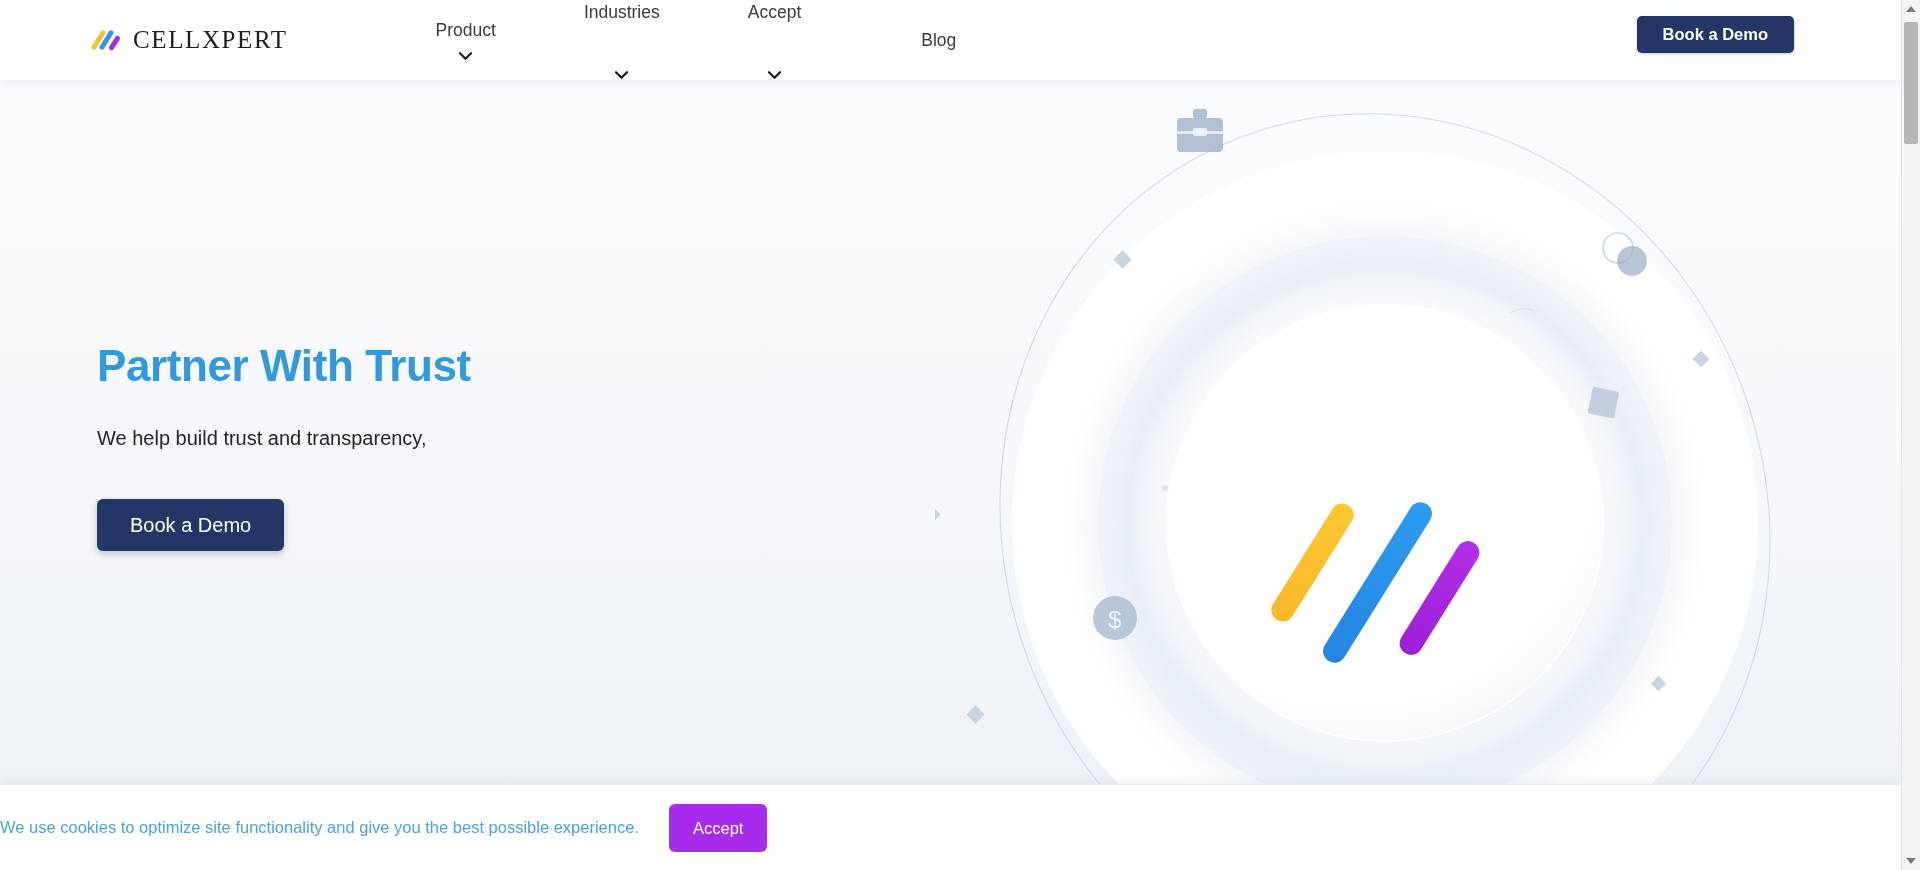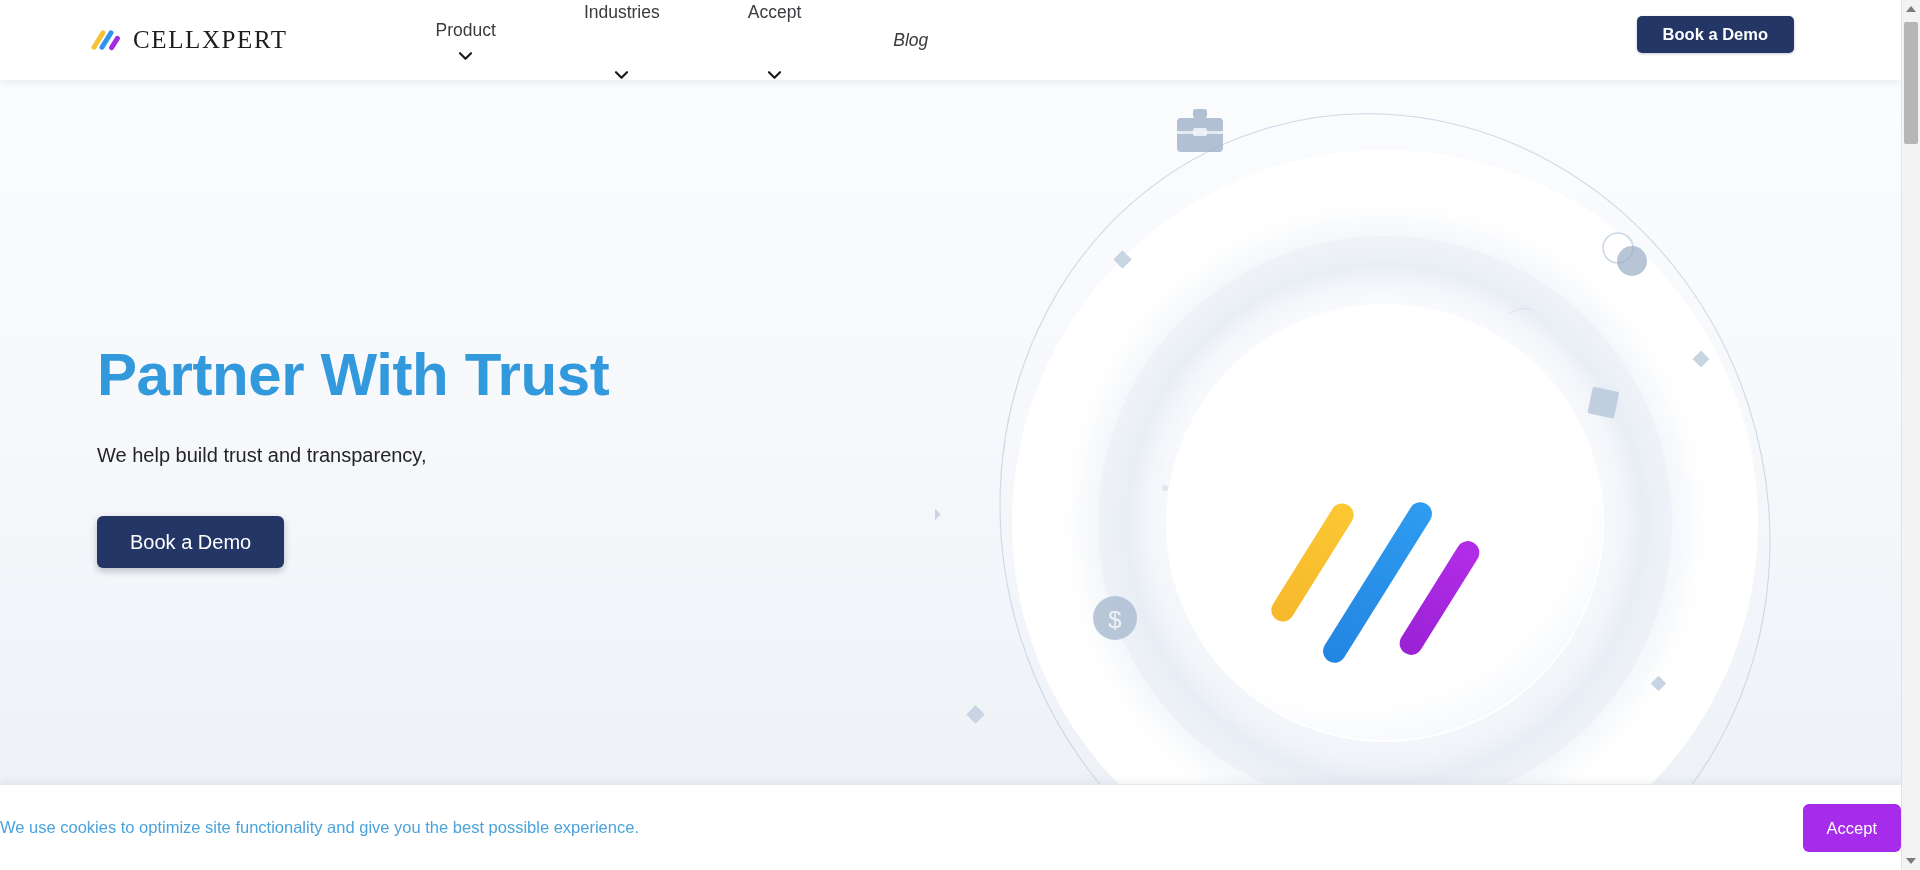--- a/index.html
+++ b/index.html
@@ -55,21 +55,21 @@
 
   
   .hero {
     position: absolute; top: 80px; left: 0;
     width: 1901px; height: 704px;
     background: linear-gradient(180deg, #fbfcfe 0%, #f6f8fb 50%, #eef2f7 100%);
     overflow: hidden;
   }
   .hero-copy { position: absolute; left: 97px; top: 263px; }
   .headline {
-    font-size: 60px; font-weight: 700; color: #3399DD;
+    font-size: 44px; font-weight: 700; color: #3399DD;
     letter-spacing: -0.4px; line-height: 1.05; white-space: nowrap;
   }
   .subhead {
     margin-top: 34px;
     font-size: 20px; color: #24242a; line-height: 1.58;
     font-weight: 400;
   }
   .hero-cta {
     margin-top: 44px;
     background: #233665; color: #ffffff;
@@ -94,22 +94,22 @@
   .lb-b { width: 23px; height: 185px; left: 83px;  top: -5px;  background: linear-gradient(180deg,#2E9CF0,#2385E2); }
   .lb-p { width: 23px; height: 130px; left: 145px; top: 38px;  background: linear-gradient(180deg,#B32DE8,#9A21D4); }
 
   
   .cookie {
     position: absolute; left: 0; bottom: 0;
     width: 1901px; height: 86px;
     background: #ffffff;
     border-top: 1px solid #e7e9ee;
     box-shadow: 0 -3px 8px rgba(125,135,155,0.10);
-    display: flex; align-items: center; justify-content: space-between;
-    gap: 14px; z-index: 50;
+    display: flex; align-items: center; justify-content: flex-start;
+    gap: 30px; z-index: 50;
   }
   .cookie-text { font-size: 16.5px; color: #4BA3DC; }
   .cookie-accept {
     background: #A62BEA; color: #ffffff;
     font-size: 16.5px; font-weight: 400;
     border: none; border-radius: 6px;
     padding: 0 24px; height: 48px; line-height: 44px;
     cursor: pointer;
   }
 
@@ -167,21 +167,21 @@
         </svg>
       </div>
 
       <div class="nav-item">
         <span>Accept</span>
         <svg class="chev" viewBox="0 0 13 8">
           <path d="M1 1.2 L6.5 6.8 L12 1.2" fill="none" stroke="#1c1c1c" stroke-width="2.2" stroke-linecap="round" stroke-linejoin="round"></path>
         </svg>
       </div>
 
-      <div class="nav-item" style="margin-left:92px;font-style:italic;">
+      <div class="nav-item" style="margin-left:120px;">
         <span>Blog</span>
       </div>
 
     </nav>
 
     <button class="header-cta">Book a Demo</button>
   </div>
 
   <div class="hero">
 

